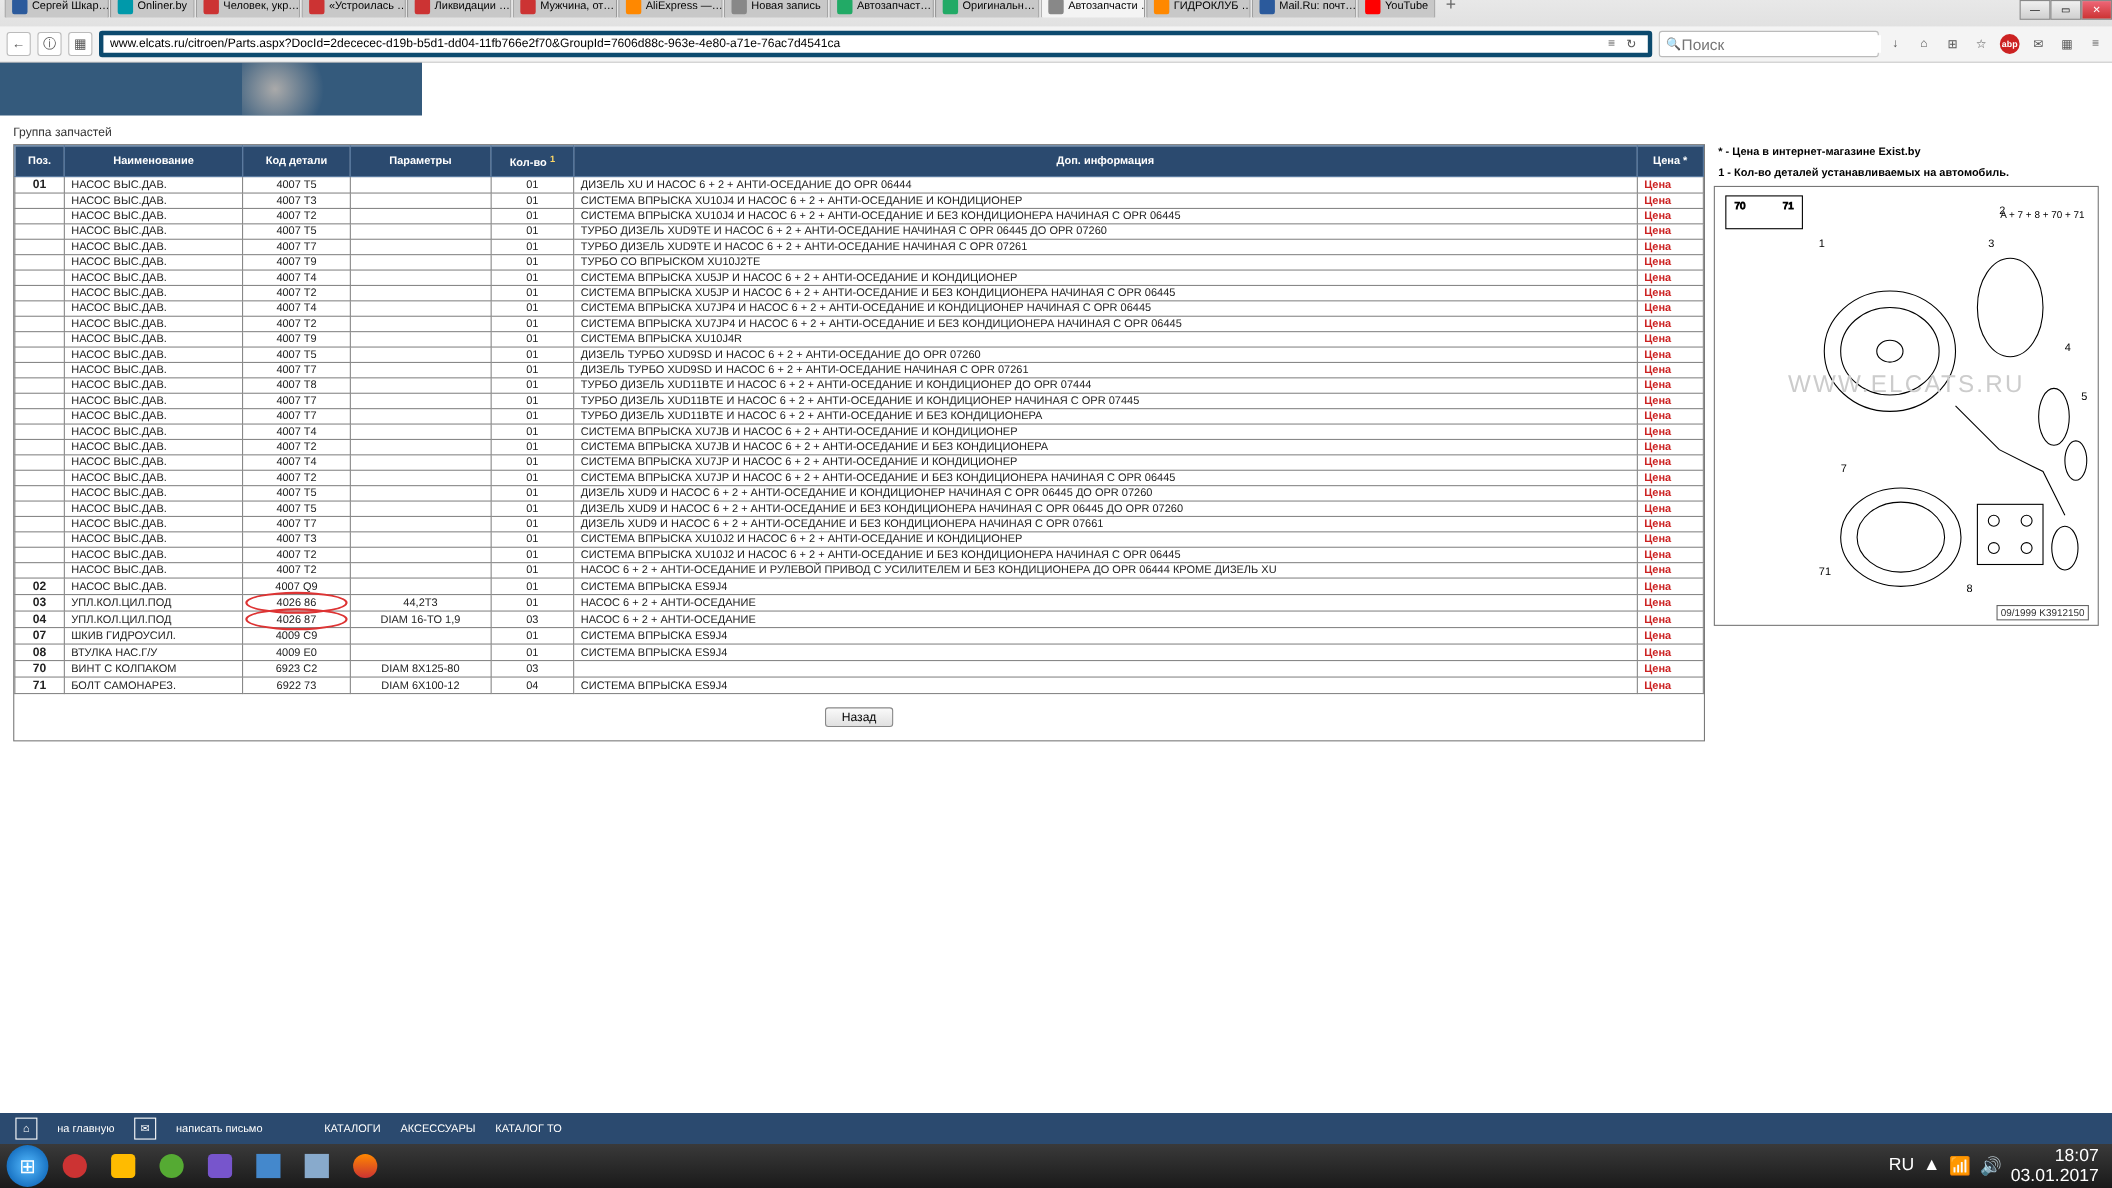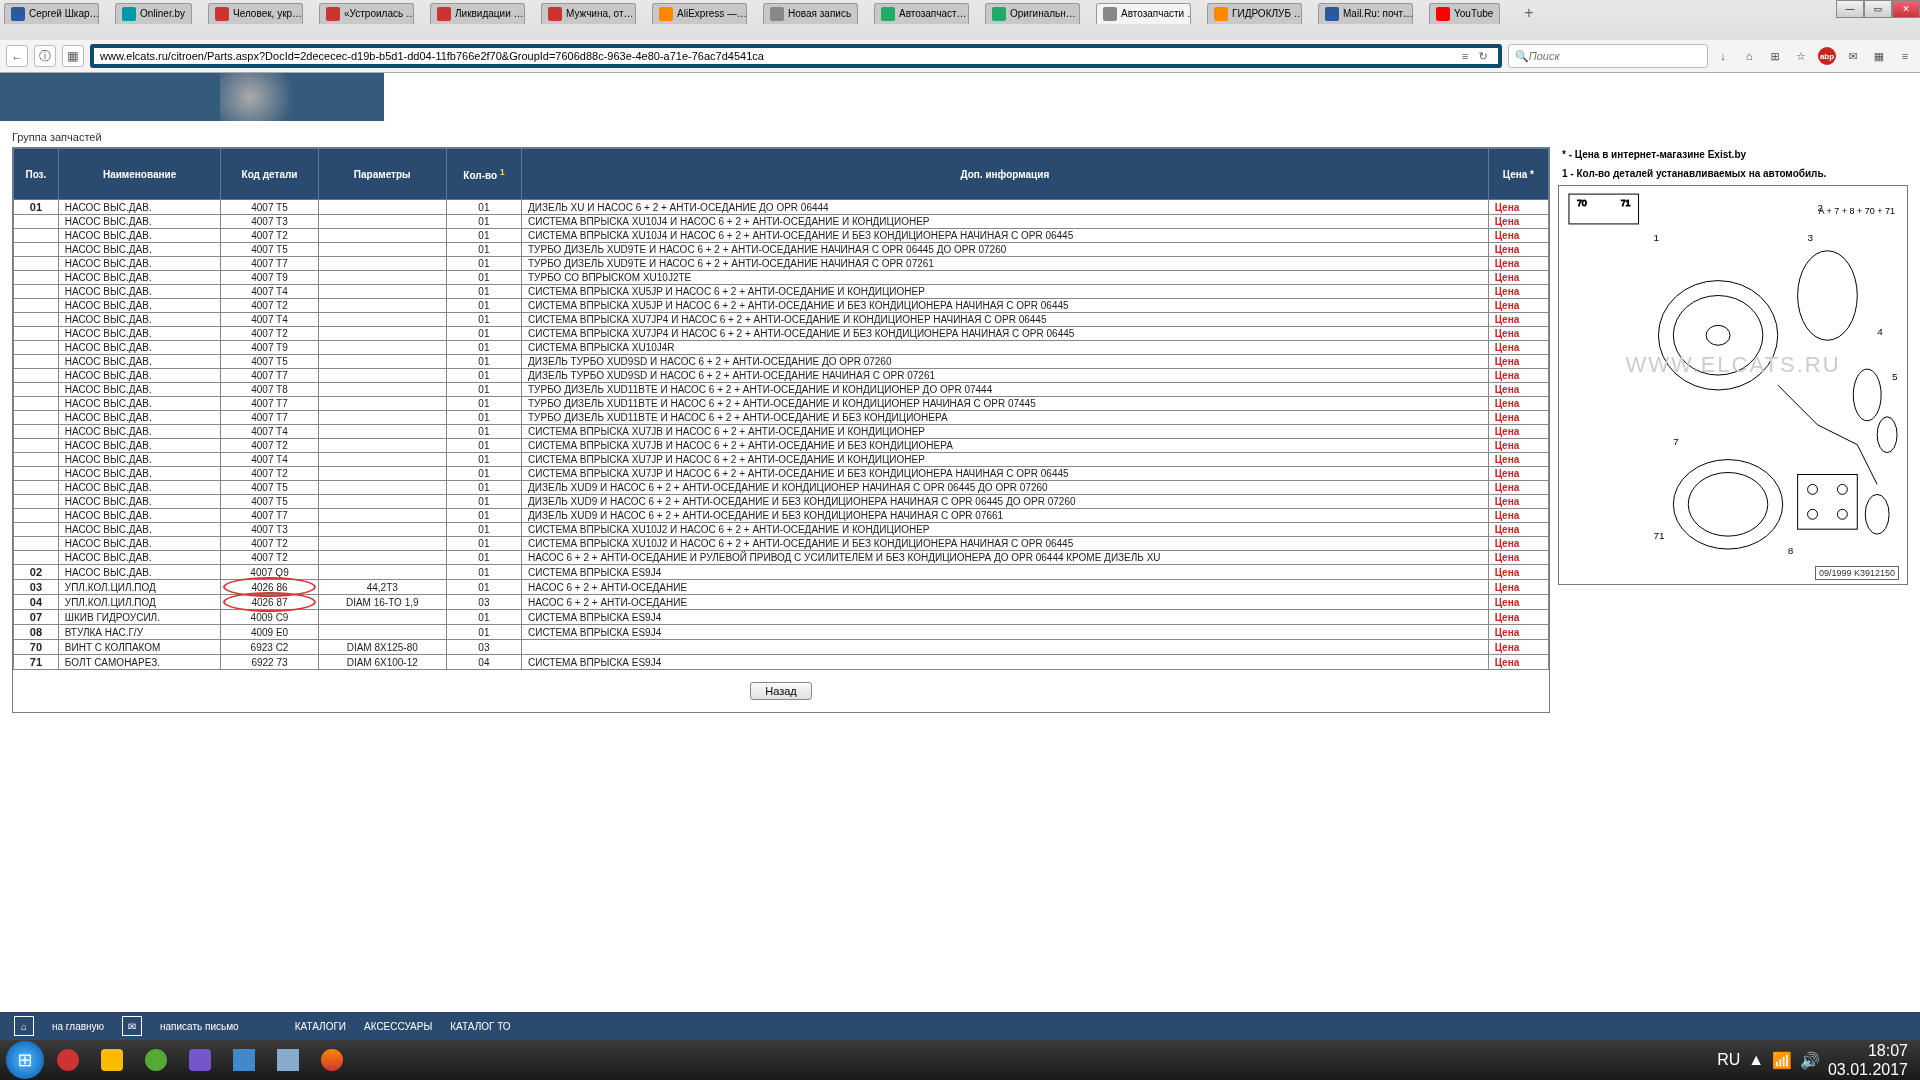--- a/index.html
+++ b/index.html
@@ -4,56 +4,56 @@
 <style>
 * { margin: 0; padding: 0; box-sizing: border-box; }
 body { font-family: Arial, sans-serif; font-size: 11px; background: #fff; overflow: hidden; }
 
 
 .browser-chrome { background: linear-gradient(#e8e8e8, #d8d8d8); border-bottom: 1px solid #aaa; }
 .window-controls { position: absolute; top: 0; right: 0; display: flex; }
 .window-btn { width: 28px; height: 18px; display: flex; align-items: center; justify-content: center; background: linear-gradient(#f0f0f0,#d0d0d0); border: 1px solid #888; font-size: 9px; }
 .window-btn.close { background: linear-gradient(#e67,#c33); color: #fff; }
 
-.tabs-row { display: flex; align-items: center; height: 40px; padding: 2px 4px 16px 4px; gap: 16px; }
+.tabs-row { display: flex; align-items: center; height: 24px; padding: 2px 4px 16px 4px; gap: 1px; }
 .tab { display: flex; align-items: center; gap: 4px; padding: 3px 6px; background: #c8c8c8; border: 1px solid #999; border-bottom: none; border-radius: 3px 3px 0 0; font-size: 10px; max-width: 95px; overflow: hidden; white-space: nowrap; cursor: pointer; }
 .tab.active { background: #f4f4f4; }
 .tab-favicon { width: 14px; height: 14px; flex-shrink: 0; border-radius: 2px; }
 .fav-blue { background: #2b5a9c; }
 .fav-red { background: #c33; }
 .fav-orange { background: #f80; }
 .fav-green { background: #2a6; }
 .fav-teal { background: #09a; }
 .fav-yt { background: #f00; }
 .fav-grey { background: #888; }
 .tab-plus { padding: 2px 8px; color: #666; font-size: 16px; cursor: pointer; }
 
 .nav-row { display: flex; align-items: center; height: 32px; padding: 2px 6px; gap: 6px; background: #f4f4f4; }
 .nav-btn { width: 22px; height: 22px; border: 1px solid #bbb; border-radius: 3px; display: flex; align-items: center; justify-content: center; background: #fff; cursor: pointer; color: #555; font-size: 12px; }
 .url-bar { flex: 1; display: flex; align-items: center; border: 4px solid #0c4a6e; border-radius: 3px; background: #fff; height: 24px; padding: 0 6px; }
 .url-bar input { border: none; flex: 1; font-size: 11px; outline: none; }
 .search-box { width: 200px; display: flex; align-items: center; border: 1px solid #bbb; border-radius: 3px; background: #fff; height: 24px; padding: 0 6px; }
-.search-box input { border: none; flex: 1; font-size: 11px; outline: none; font-style: italic; color: #888; }
+.search-box input { border: none; flex: 1; font-size: 14px; outline: none; color: #888; }
 .toolbar-icons { display: flex; gap: 8px; align-items: center; }
 .ti { width: 18px; height: 18px; display: flex; align-items: center; justify-content: center; color: #555; cursor: pointer; }
 .ti.red { background: #c22; color: #fff; border-radius: 50%; font-size: 8px; font-weight: bold; }
 
 
 .page-banner { height: 48px; background: linear-gradient(90deg, #345a7c 0%, #345a7c 20%, #fff 20%); position: relative; }
 .page-banner::before { content:""; position:absolute; left:220px; top:0; bottom:0; width:100px; background: radial-gradient(circle at 30% 50%, #aaa 0%, transparent 60%); }
 
 
 .content { padding: 6px 12px; }
 .group-label { font-size: 11px; color: #333; padding: 4px 0; }
 .layout { display: flex; gap: 8px; align-items: flex-start; }
 .table-wrap { flex: 1; border: 1px solid #7a7a7a; }
 .sidebar { width: 350px; }
 
 table { border-collapse: collapse; width: 100%; }
-th { background: #2b4a6f; color: #fff; font-size: 10px; font-weight: bold; padding: 18px 4px; border: 1px solid #5a7a9f; text-align: center; white-space: nowrap; }
+th { background: #2b4a6f; color: #fff; font-size: 10px; font-weight: bold; padding: 6px 4px; border: 1px solid #5a7a9f; text-align: center; white-space: nowrap; }
 th sup { color: #ffd966; }
 td { border: 1px solid #888; padding: 1px 6px; font-size: 10px; color: #222; white-space: nowrap; }
 td.pos { text-align: center; font-weight: bold; font-size: 11px; }
 td.name, td.info { text-align: left; }
 td.code, td.param, td.qty { text-align: center; }
 td.price a { color: #c22; font-weight: bold; text-decoration: none; cursor: pointer; }
 
 .circled { position: relative; }
 .circled::after { content: ""; position: absolute; top: -3px; bottom: -3px; left: 2px; right: 2px; border: 2px solid #d33; border-radius: 50%; pointer-events: none; }
 

